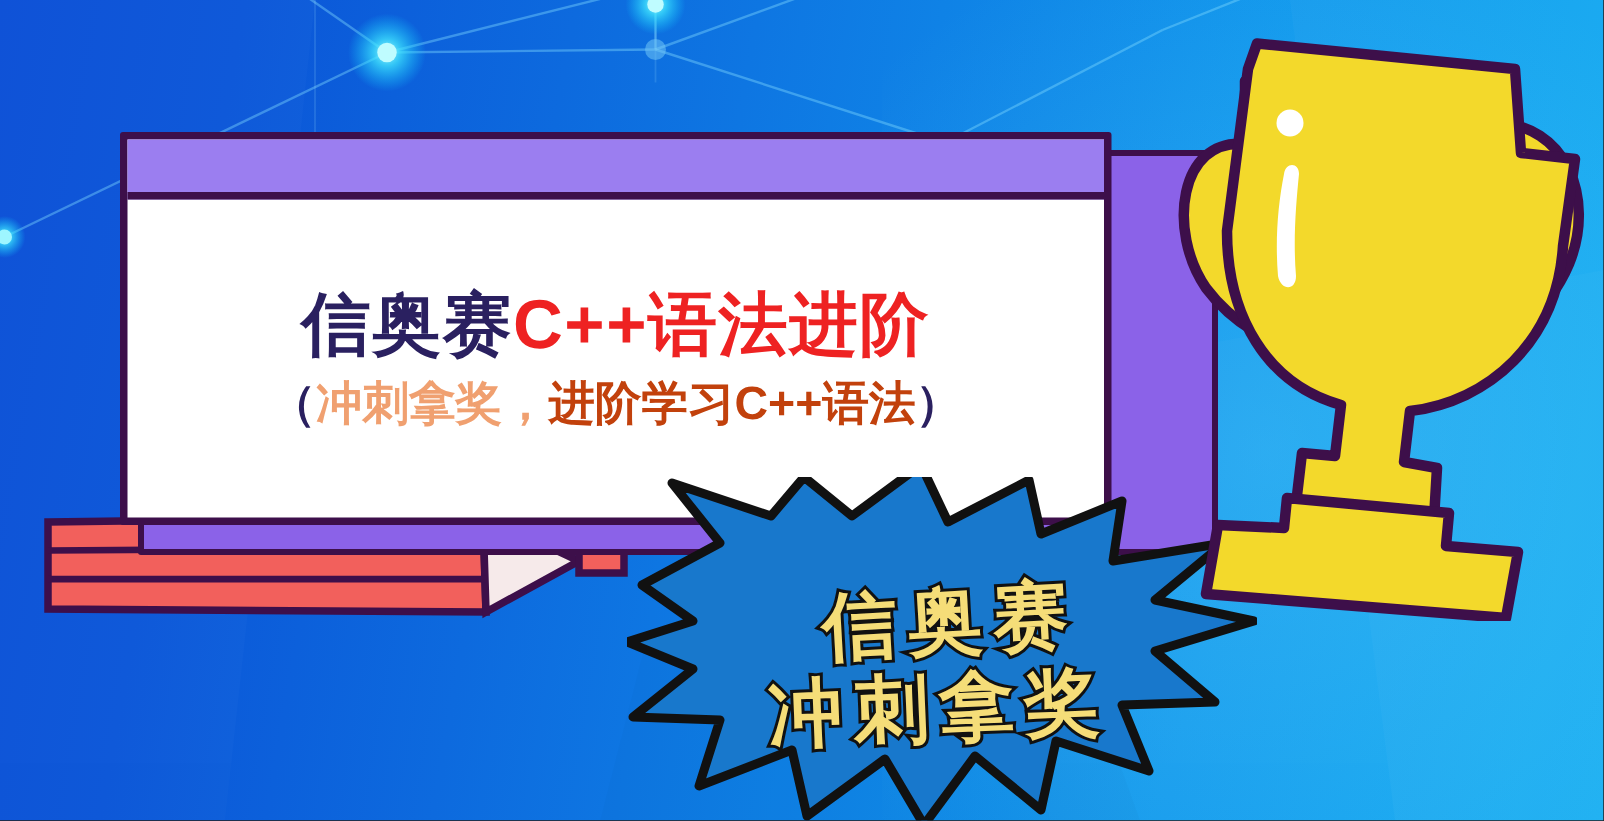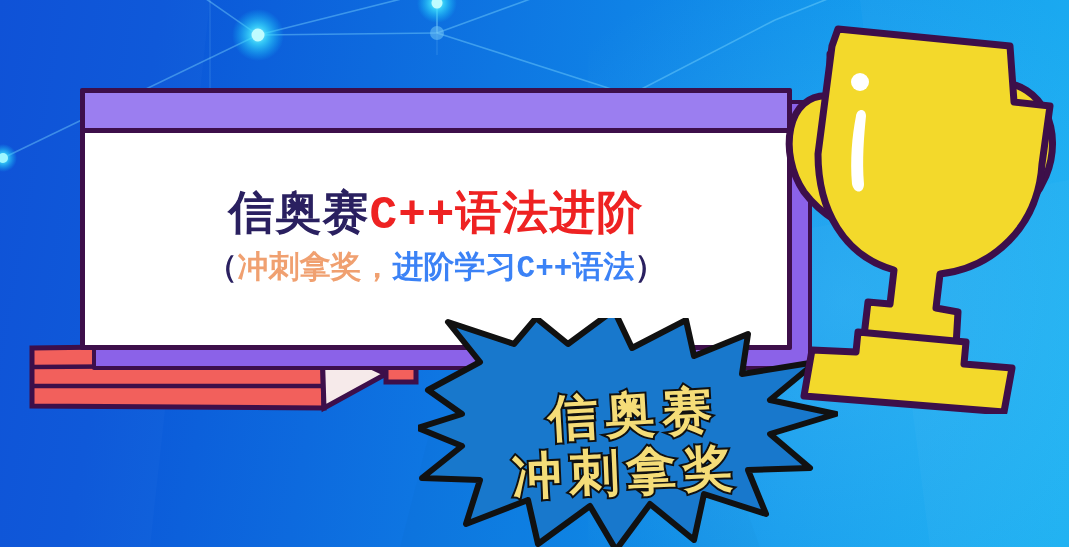--- a/index.html
+++ b/index.html
@@ -56,27 +56,26 @@
     width: 712px;
     height: 262px;
     background: #8b62e8;
     border: 4px solid #3d0f4a;
     border-radius: 2px;
   }
   .board {
     position: absolute;
     left: 80px;
     top: 88px;
-    width: 712px;
+    width: 661px;
     height: 262px;
     background: #ffffff;
     border: 5px solid #3d0f4a;
     border-radius: 2px;
     box-sizing: border-box;
-    font-family: Liberation Mono, monospace;
   }
   .board-header {
     position: absolute;
     left: 0;
     top: 0;
     width: 100%;
     height: 40px;
     background: #9b7ef0;
     border-bottom: 5px solid #3d0f4a;
     box-sizing: border-box;
@@ -107,21 +106,21 @@
 
   .subtitle-line {
     white-space: nowrap;
     font-size: 31px;
     font-weight: bold;
     letter-spacing: 0px;
     line-height: 1;
   }
   .sub-paren { color: #2a2060; }
   .sub-orange { color: #f0a070; }
-  .sub-navy { color: #3b82f6; }
+  .sub-navy { color: #c2410c; }
 
   
   .pencil {
     position: absolute;
     left: 14px;
     top: 336px;
     width: 425px;
     height: 80px;
     pointer-events: none;
   }

